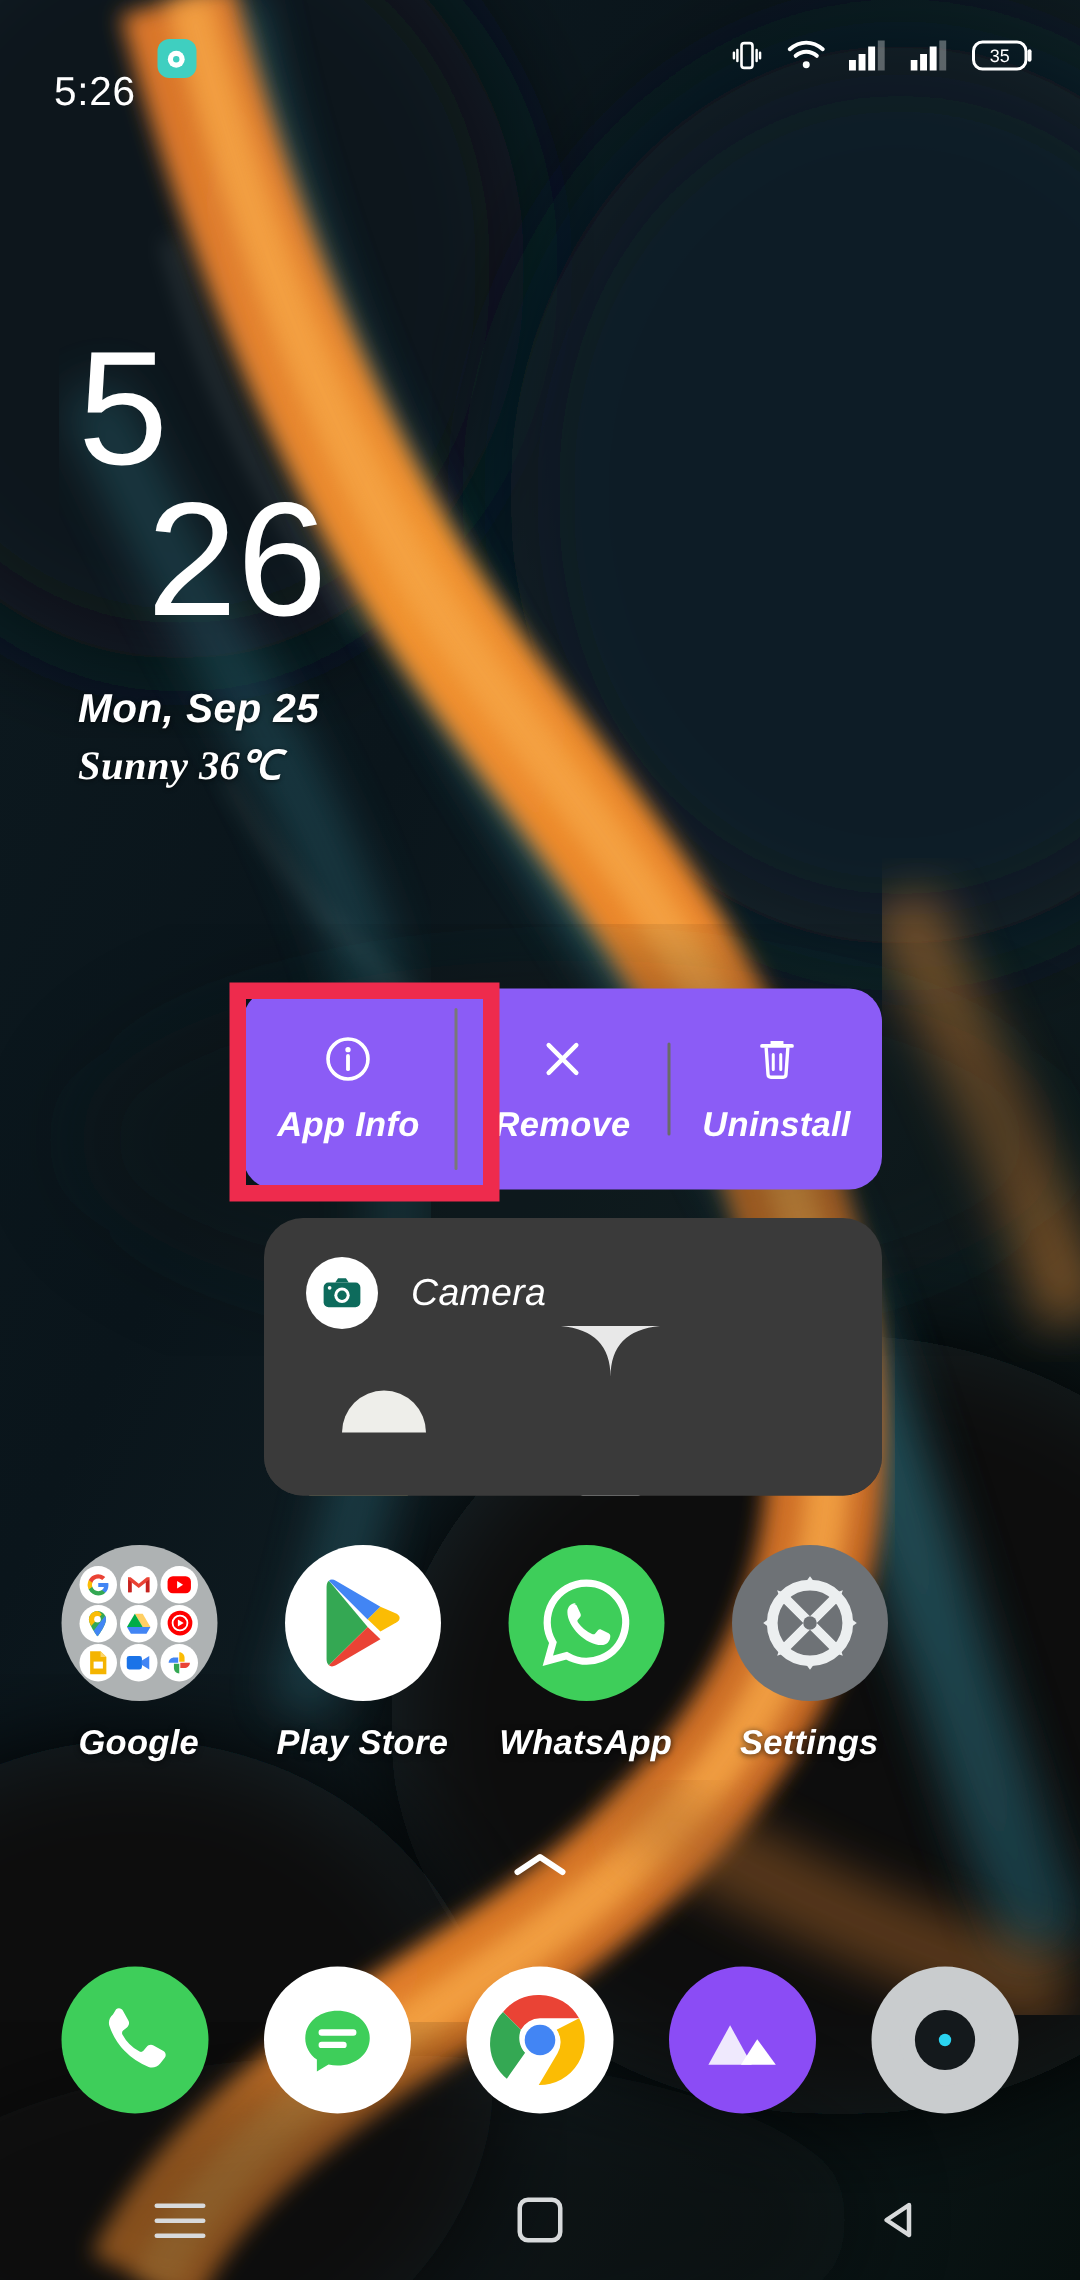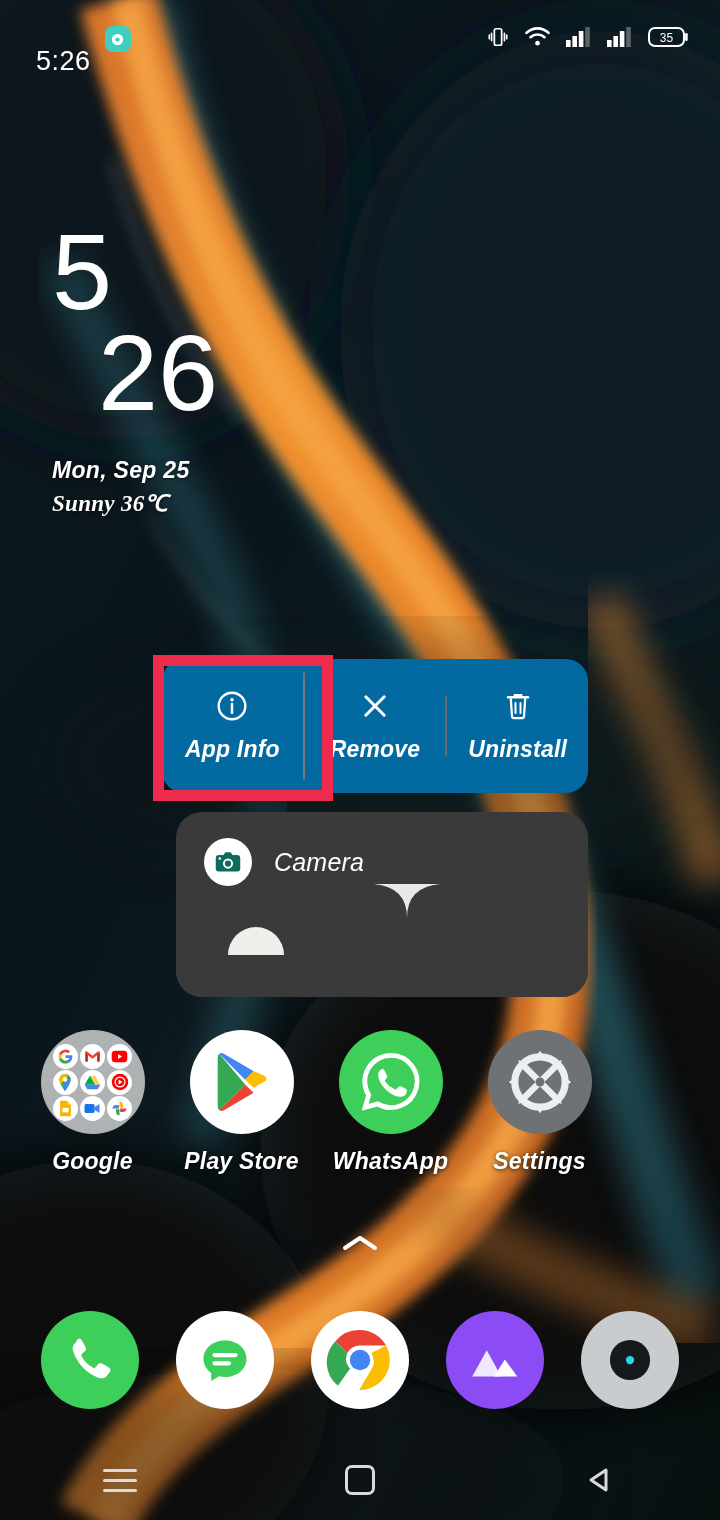--- a/index.html
+++ b/index.html
@@ -29,33 +29,33 @@
   .sb-right { display:flex; align-items:center; gap:15px; }
 
   
   #clockwidget { position:absolute; left:52px; top:222px; z-index:20; }
   .cw-h, .cw-m {
     color:#fff; font-family:"Liberation Sans", sans-serif;
     font-size:108px; line-height:.92; font-weight:300;
   }
   .cw-m { margin-left:46px; margin-top:2px; }
   .cw-date, .cw-weather {
-    color:#fff; font-size:23px; font-weight:bold; font-style:italic;
+    color:#fff; font-size:27px; font-weight:bold; font-style:italic;
     letter-spacing:.3px; text-shadow:0 1px 3px rgba(0,0,0,.6);
   }
   .cw-date { margin-top:34px; }
   .cw-weather { margin-top:2px;font-family:Liberation Serif, serif; }
 
   
   #popup-group { position:absolute; left:0; top:0; width:720px; z-index:30; }
 
   
   #ctxmenu {
     position:absolute; left:162px; top:659px; width:426px; height:134px;
-    background:#0369a1; border-radius:22px;
+    background:#8b5cf6; border-radius:22px;
     display:flex; align-items:stretch;
   }
   .ctx-item {
     flex:1; display:flex; flex-direction:column;
     align-items:center; justify-content:center; gap:13px;
     position:relative;
   }
   .ctx-label {
     color:#fff; font-size:23px; font-weight:bold; font-style:italic;
     letter-spacing:.2px; white-space:nowrap;

